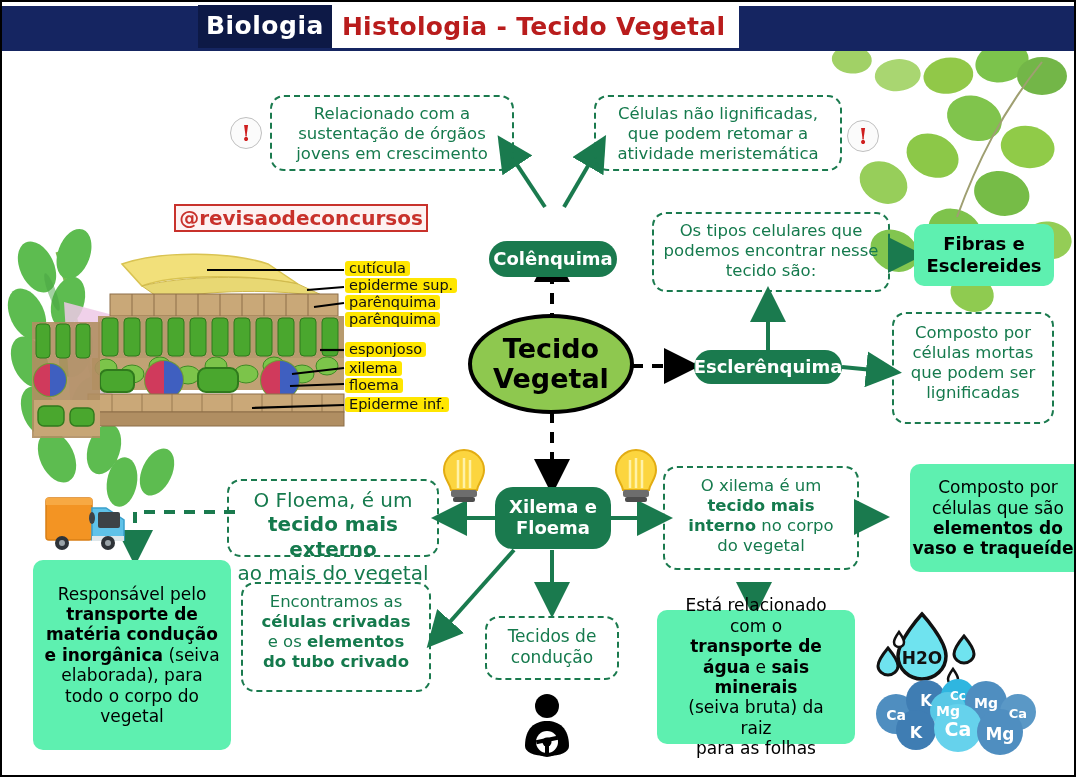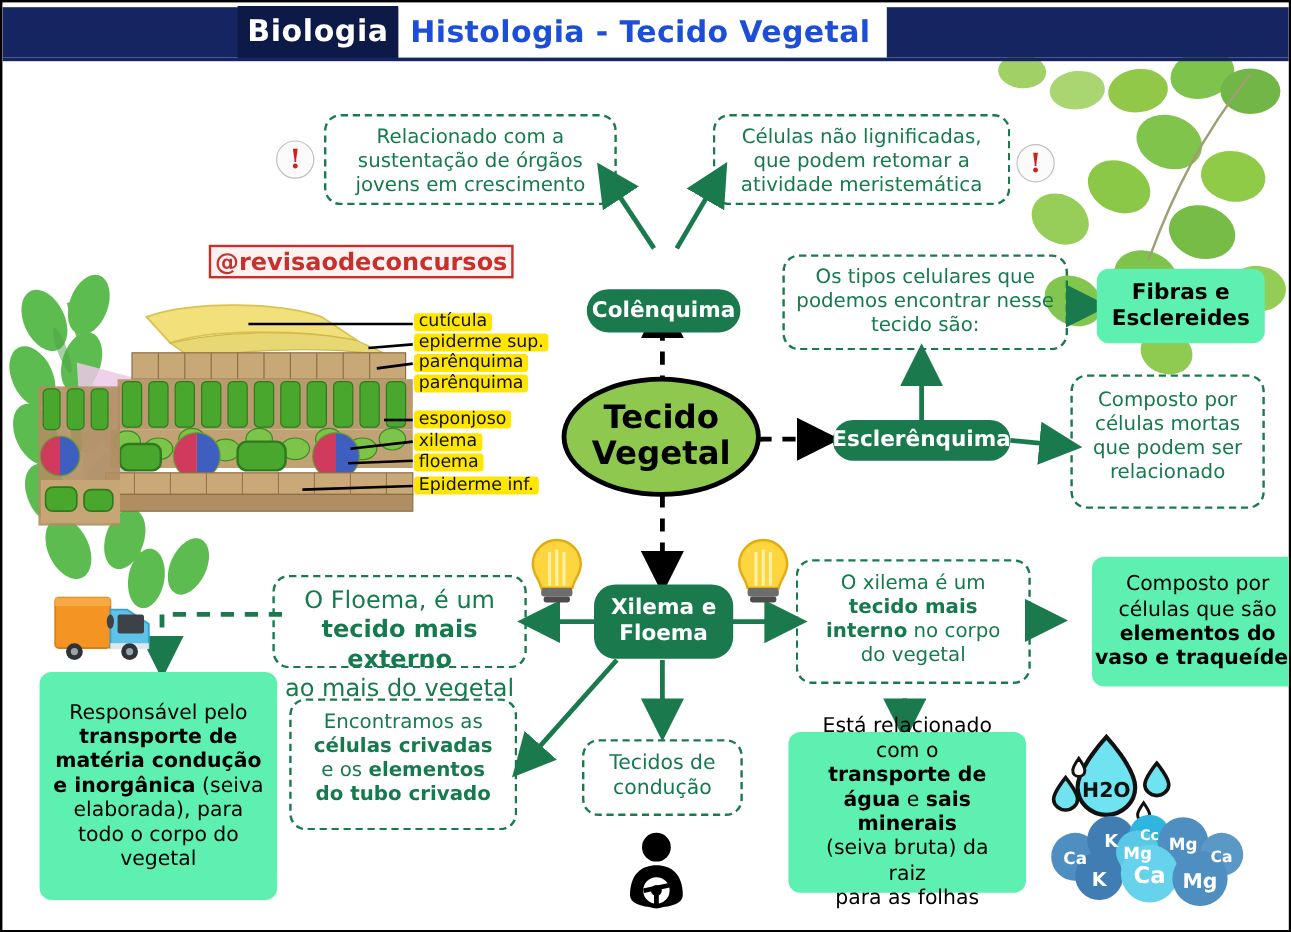--- a/index.html
+++ b/index.html
@@ -20,21 +20,21 @@
     display:flex;align-items:center;
   }
   .hdr-spacer{width:196px;height:42px;}
   .hdr-biologia{
     background:#0d1946;color:#ffffff;font-size:25px;
     font-family:"DejaVu Sans", sans-serif;font-weight:bold;
     padding:2px 8px 4px 8px;letter-spacing:.5px;line-height:34px;height:38px;
     display:flex;align-items:center;
   }
   .hdr-title{
-    background:#ffffff;color:#1d4ed8;font-size:25px;font-weight:bold;
+    background:#ffffff;color:#b91c1c;font-size:25px;font-weight:bold;
     padding:2px 14px 4px 10px;height:38px;display:flex;align-items:center;
     letter-spacing:.3px;
   }
   .hdr-rule{position:absolute;left:0;top:46px;width:1072px;height:3px;background:#152561;}
 
   
   .dashed-box{
     position:absolute;box-sizing:border-box;
     border:2.5px dashed #1a7a4e;border-radius:14px;
     color:#157a4d;text-align:center;
@@ -312,21 +312,21 @@
     <span style="white-space:pre-line;">Tecido
 Vegetal</span>
   </div>
 
   <div class="dashed-box" style="left:650px;top:210px;width:238px;height:80px;font-size:16.5px;padding:7px 6px 0 6px;">Os tipos celulares que podemos encontrar nesse tecido são:</div>
 
   <div class="green-box" style="left:912px;top:222px;width:140px;height:62px;font-size:18px;text-align:center;">Fibras e Esclereides</div>
 
   <div class="node-pill" style="left:692px;top:348px;width:148px;height:34px;font-size:18px;">Esclerênquima</div>
 
-  <div class="dashed-box" style="left:890px;top:310px;width:162px;height:112px;font-size:16.5px;padding:9px 6px 0 6px;">Composto por células mortas que podem ser relacionado</div>
+  <div class="dashed-box" style="left:890px;top:310px;width:162px;height:112px;font-size:16.5px;padding:9px 6px 0 6px;">Composto por células mortas que podem ser lignificadas</div>
 
   <svg class="overlay">
     <g transform="translate(444,448)">
       <path d="M18 0 C29 0 38 9 38 20 C38 29 32 33 31 40 L5 40 C4 33 -2 29 -2 20 C-2 9 7 0 18 0 Z" fill="#fcd53f" stroke="#e2ac12" stroke-width="2"></path>
       <rect x="5" y="40" width="26" height="7" rx="2" fill="#6d6d6d"></rect>
       <rect x="7" y="47" width="22" height="5" rx="2" fill="#4d4d4d"></rect>
       <line x1="12" y1="10" x2="12" y2="38" stroke="#fff2a8" stroke-width="2.5"></line>
       <line x1="18" y1="8" x2="18" y2="38" stroke="#fff2a8" stroke-width="2.5"></line>
       <line x1="24" y1="10" x2="24" y2="38" stroke="#fff2a8" stroke-width="2.5"></line>
     </g>

